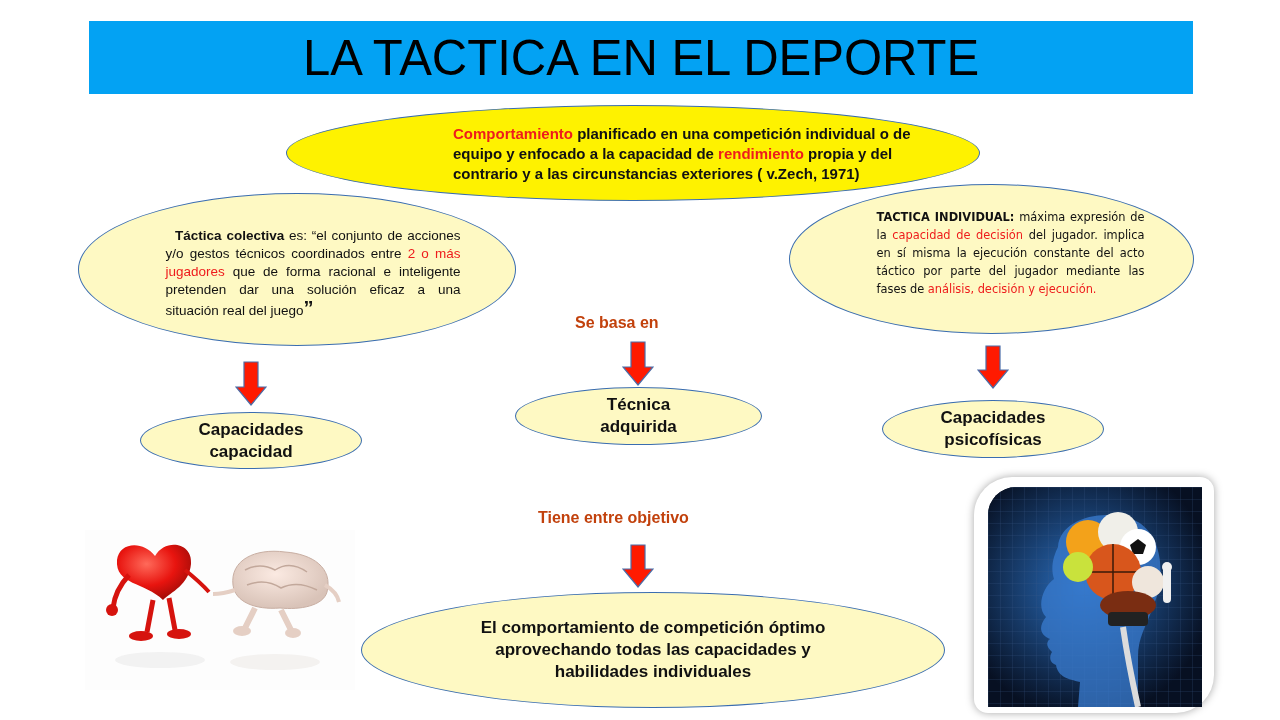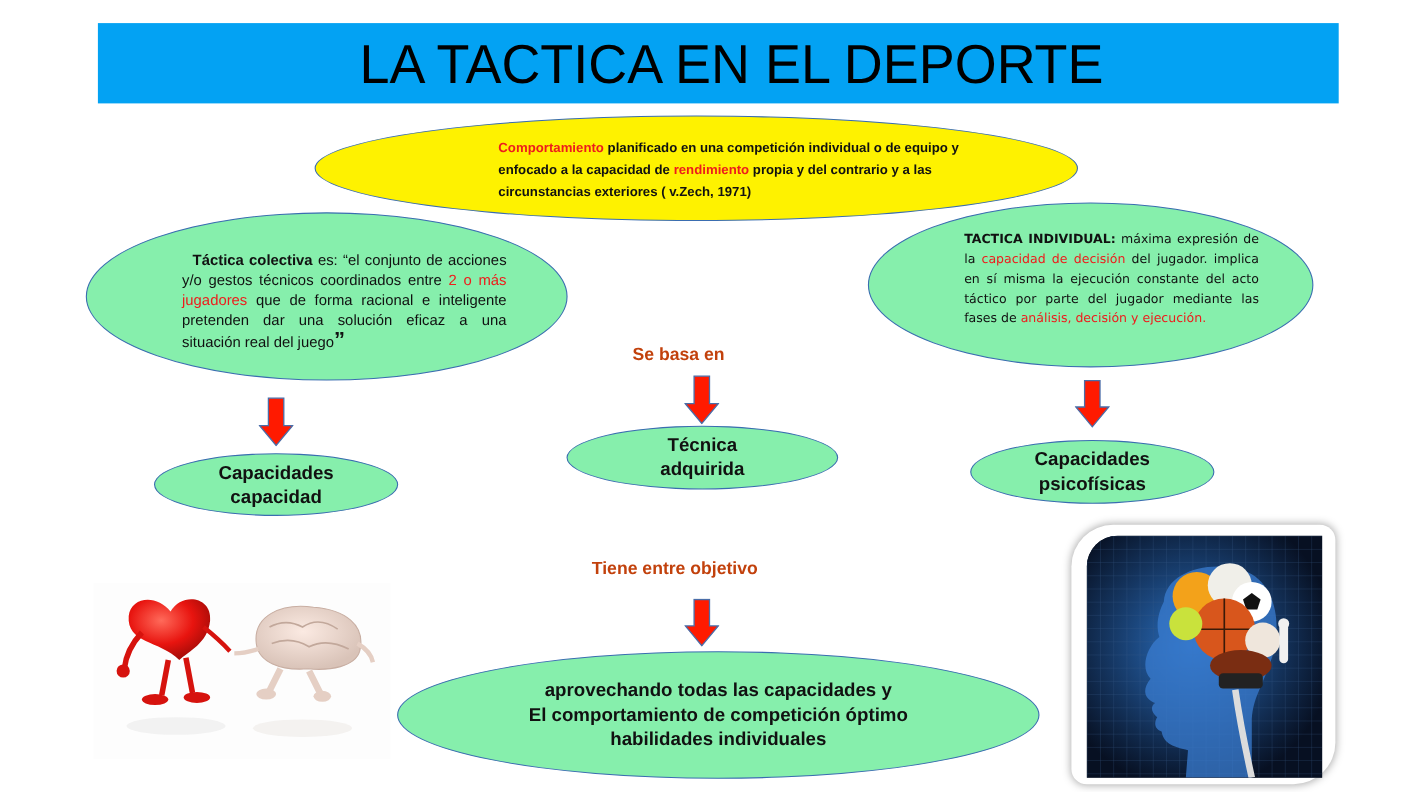--- a/index.html
+++ b/index.html
@@ -1,24 +1,24 @@
 <!DOCTYPE html>
 <html><head>
 <meta charset="utf-8">
 <style>
   html, body { margin:0; padding:0; }
   body { width:1280px; height:720px; background:#ffffff; position:relative; overflow:hidden; font-family:"Liberation Sans", sans-serif; }
-  .abs { position:absolute;padding-left:24px; }
+  .abs { position:absolute; }
   .title-bar { left:89px; top:21px; width:1104px; height:73px; background:#03a2f3; display:flex; align-items:center; justify-content:center; }
   .title-bar span { font-size:50px; color:#000; letter-spacing:0px; transform:scaleX(0.98); }
   .ellipse { position:absolute; border-radius:50%; box-sizing:border-box; display:flex; align-items:center; justify-content:center; }
-  .blue { background:#86efac; border:1.5px solid #3a6db0; }
+  .blue { background:#fef9c3; border:1.5px solid #3a6db0; }
   .yellow { background:#fef200; border:1.5px solid #3a6db0; }
   .red { color:#ee1c1c; }
-  .def-text { font-weight:bold; font-size:12px; line-height:20px; color:#111; width:470px; text-align:left; margin-left:110px; margin-top:2px; }
+  .def-text { font-weight:bold; font-size:15px; line-height:20px; color:#111; width:470px; text-align:left; margin-left:110px; margin-top:2px; }
   .col-text { font-size:13.5px; line-height:18px; color:#111; width:295px; text-align:justify; margin-left:32px; margin-top:8px; }
   .ind-text { font-family:"DejaVu Sans", sans-serif; font-size:11.4px; line-height:18px; color:#111; width:268px; text-align:justify; margin-left:38px; margin-top:-12px; }
   .node-text { font-weight:bold; font-size:17px; line-height:22px; color:#111; text-align:center; }
   .goal-text { font-weight:bold; font-size:17px; line-height:22px; color:#111; text-align:center; }
   .label-green { position:absolute; color:#c2410c; font-weight:bold; font-size:16px; }
   .arrow { position:absolute; }
   .img-left { position:absolute; left:85px; top:530px; width:270px; height:160px; background:#fdfdfd; }
   .credit { position:absolute; left:155px; top:696px; font-size:8.5px; color:#555; font-family:"DejaVu Sans", sans-serif;margin-top:40px; }
   .img-right { position:absolute; left:974px; top:477px; width:240px; height:236px; border-radius:38px 14px 38px 14px; background:#fff; box-shadow:0 0 8px rgba(0,0,0,0.35); }
   .img-right-inner { position:absolute; left:14px; top:10px; width:214px; height:220px; border-radius:28px 0 0 0; overflow:hidden; background:#0b1426; }
@@ -78,22 +78,22 @@
 </div>
 <div class="ellipse blue" style="left:882px; top:400px; width:222px; height:58px;">
   <div class="node-text">
     <div>Capacidades</div>
     <div>psicofísicas</div>
   </div>
 </div>
 
 <div class="ellipse blue" style="left:361px; top:592px; width:584px; height:116px;">
   <div class="goal-text">
+    <div>El comportamiento de competición óptimo</div>
     <div>aprovechando todas las capacidades y</div>
-    <div>El comportamiento de competición óptimo</div>
     <div>habilidades individuales</div>
   </div>
 </div>
 
 <div class="img-left">
   <svg width="270" height="160" viewBox="0 0 270 160">
     <defs>
       <radialGradient id="hg" cx="40%" cy="35%" r="65%">
         <stop offset="0%" stop-color="#ff6a5a"></stop>
         <stop offset="60%" stop-color="#e8140f"></stop>

